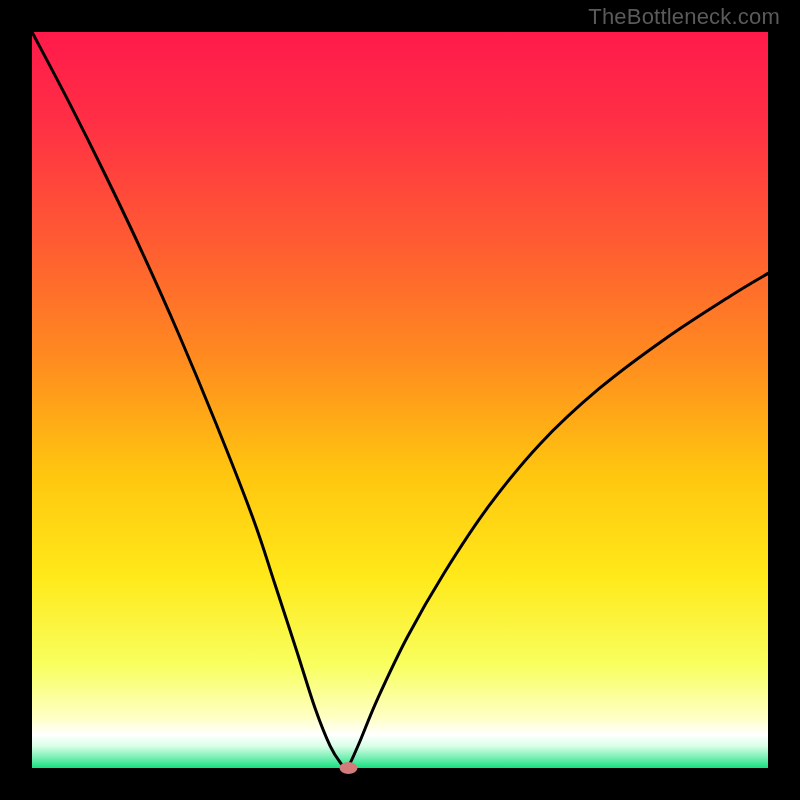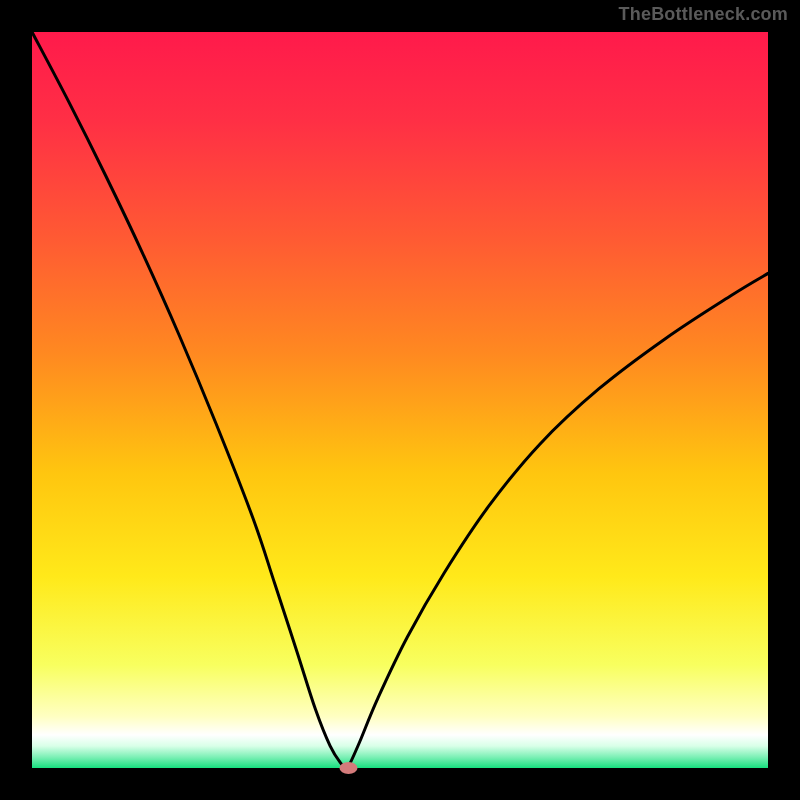--- a/index.html
+++ b/index.html
@@ -13,24 +13,24 @@
   }
   .frame {
     position: relative;
     width: 800px;
     height: 800px;
     background: #000;
   }
   .watermark {
     position: absolute;
     top: 4px;
-    right: 12px;
+    right: 20px;
     color: #5a5a5a;
-    font-size: 18px;
-    font-weight: 700;
+    font-size: 22px;
+    font-weight: 400;
     letter-spacing: 0.2px;
     user-select: none;
   }
   svg {
     position: absolute;
     top: 0;
     left: 0;
   }
 </style>
 </head>

